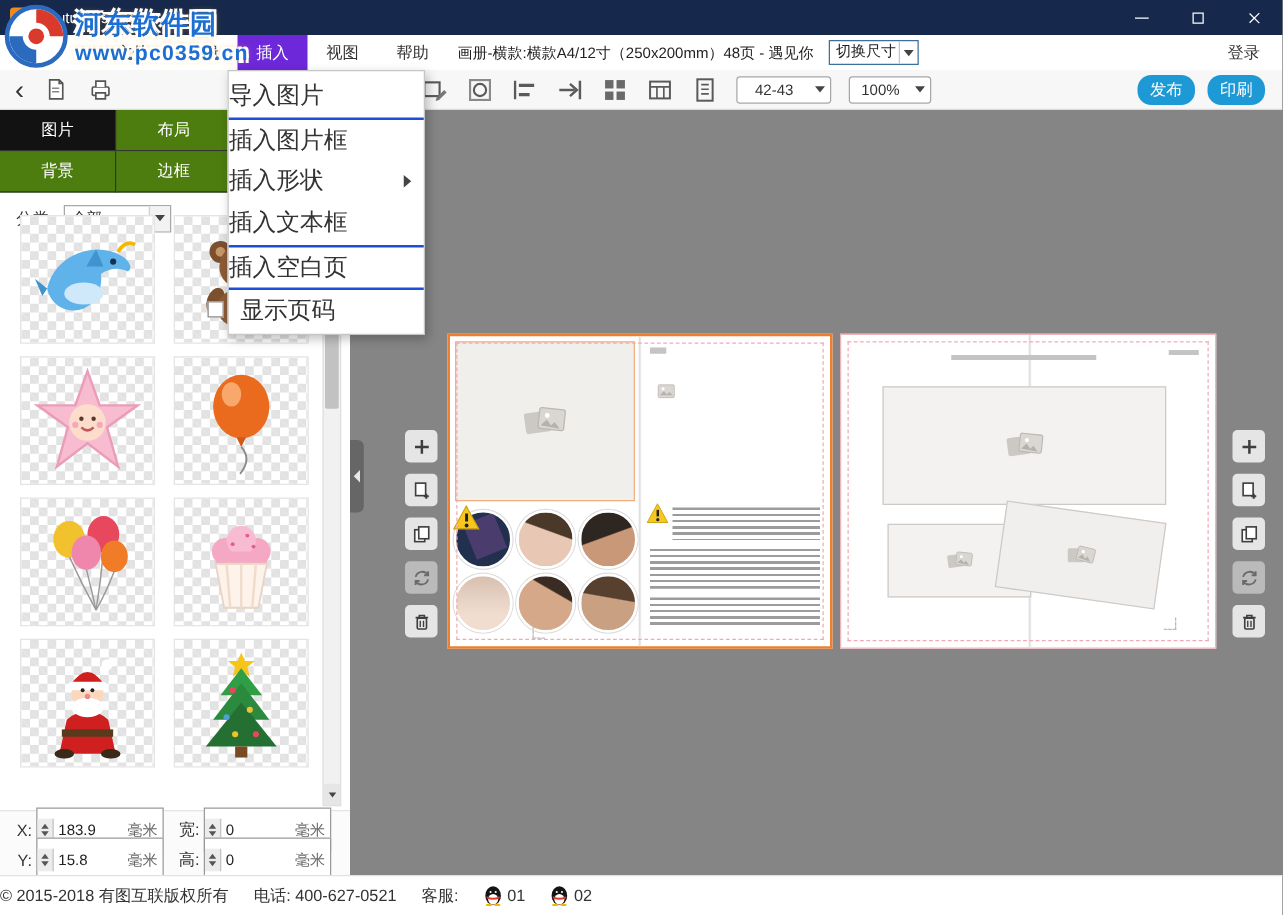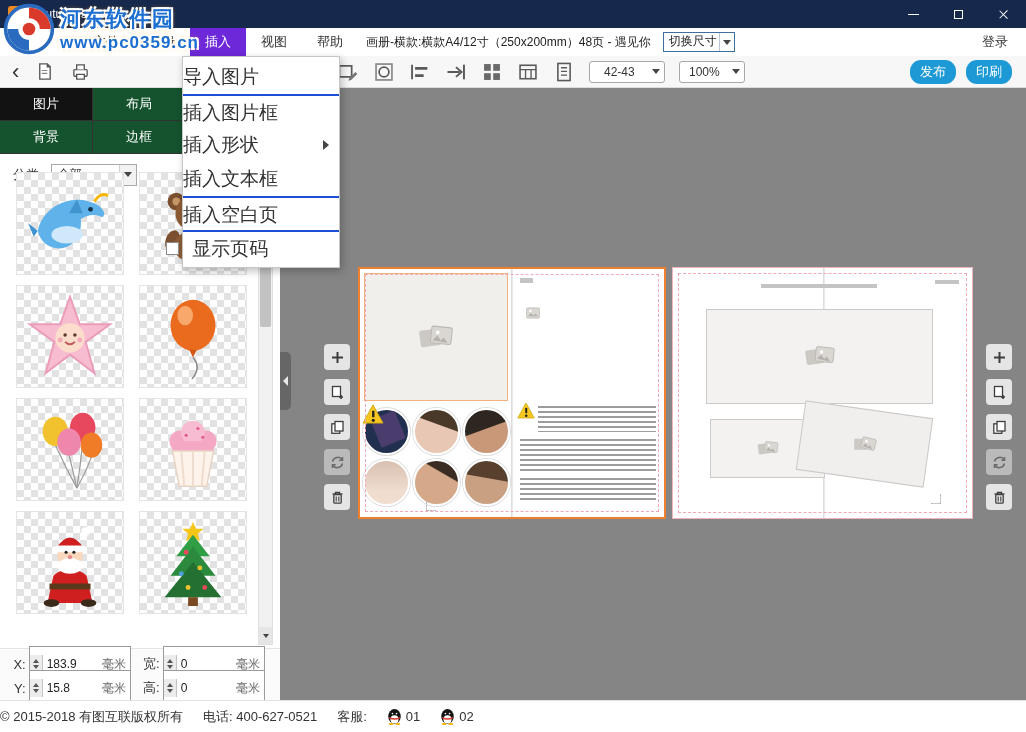--- a/index.html
+++ b/index.html
@@ -59,21 +59,21 @@
   .im-row.sep { border-top:2px solid #1d4ed8; }
   .im-sub { position:absolute; right:10px; top:12px; width:0; height:0;
     border-top:5px solid transparent; border-bottom:5px solid transparent; border-left:6px solid #444; }
   .im-check { display:inline-block; width:13px; height:13px; border:1px solid #8a8a8a;
     background:#fff; vertical-align:middle; margin:-2px 8px 0 -17px; }
 
   
   .sidebar { position:absolute; left:0; top:88px; width:280px; height:612px; background:#fff; z-index:4; }
   .tab-row { display:flex; height:33px; background:#414141; }
   .tab { width:93px; line-height:32px; text-align:center; color:#fff; font-size:13px;
-    background:#14532d; border-right:1px solid #333; border-bottom:1px solid #333; }
+    background:#4d7c0f; border-right:1px solid #333; border-bottom:1px solid #333; }
   .tab.active { background:#121212; }
   .tab-fill { flex:1; background:#414141; border-bottom:1px solid #333; }
   .category-row { height:41px; display:flex; align-items:center; padding-left:13px; background:#fff; }
   .category-row .lbl { font-size:13px; color:#333; }
   .cat-select { margin-left:8px; width:86px; height:22px; border:1px solid #a8a8a8; background:#fff;
     display:flex; align-items:center; }
   .cat-select .val { flex:1; font-size:12px; color:#333; padding-left:6px; }
   .cat-select .arr { width:17px; height:20px; display:flex; align-items:center; justify-content:center;
     border-left:1px solid #d0d0d0; background:#f2f2f2; }
   .clipart-grid { position:absolute; left:16px; top:84px; width:232px; height:454px;

